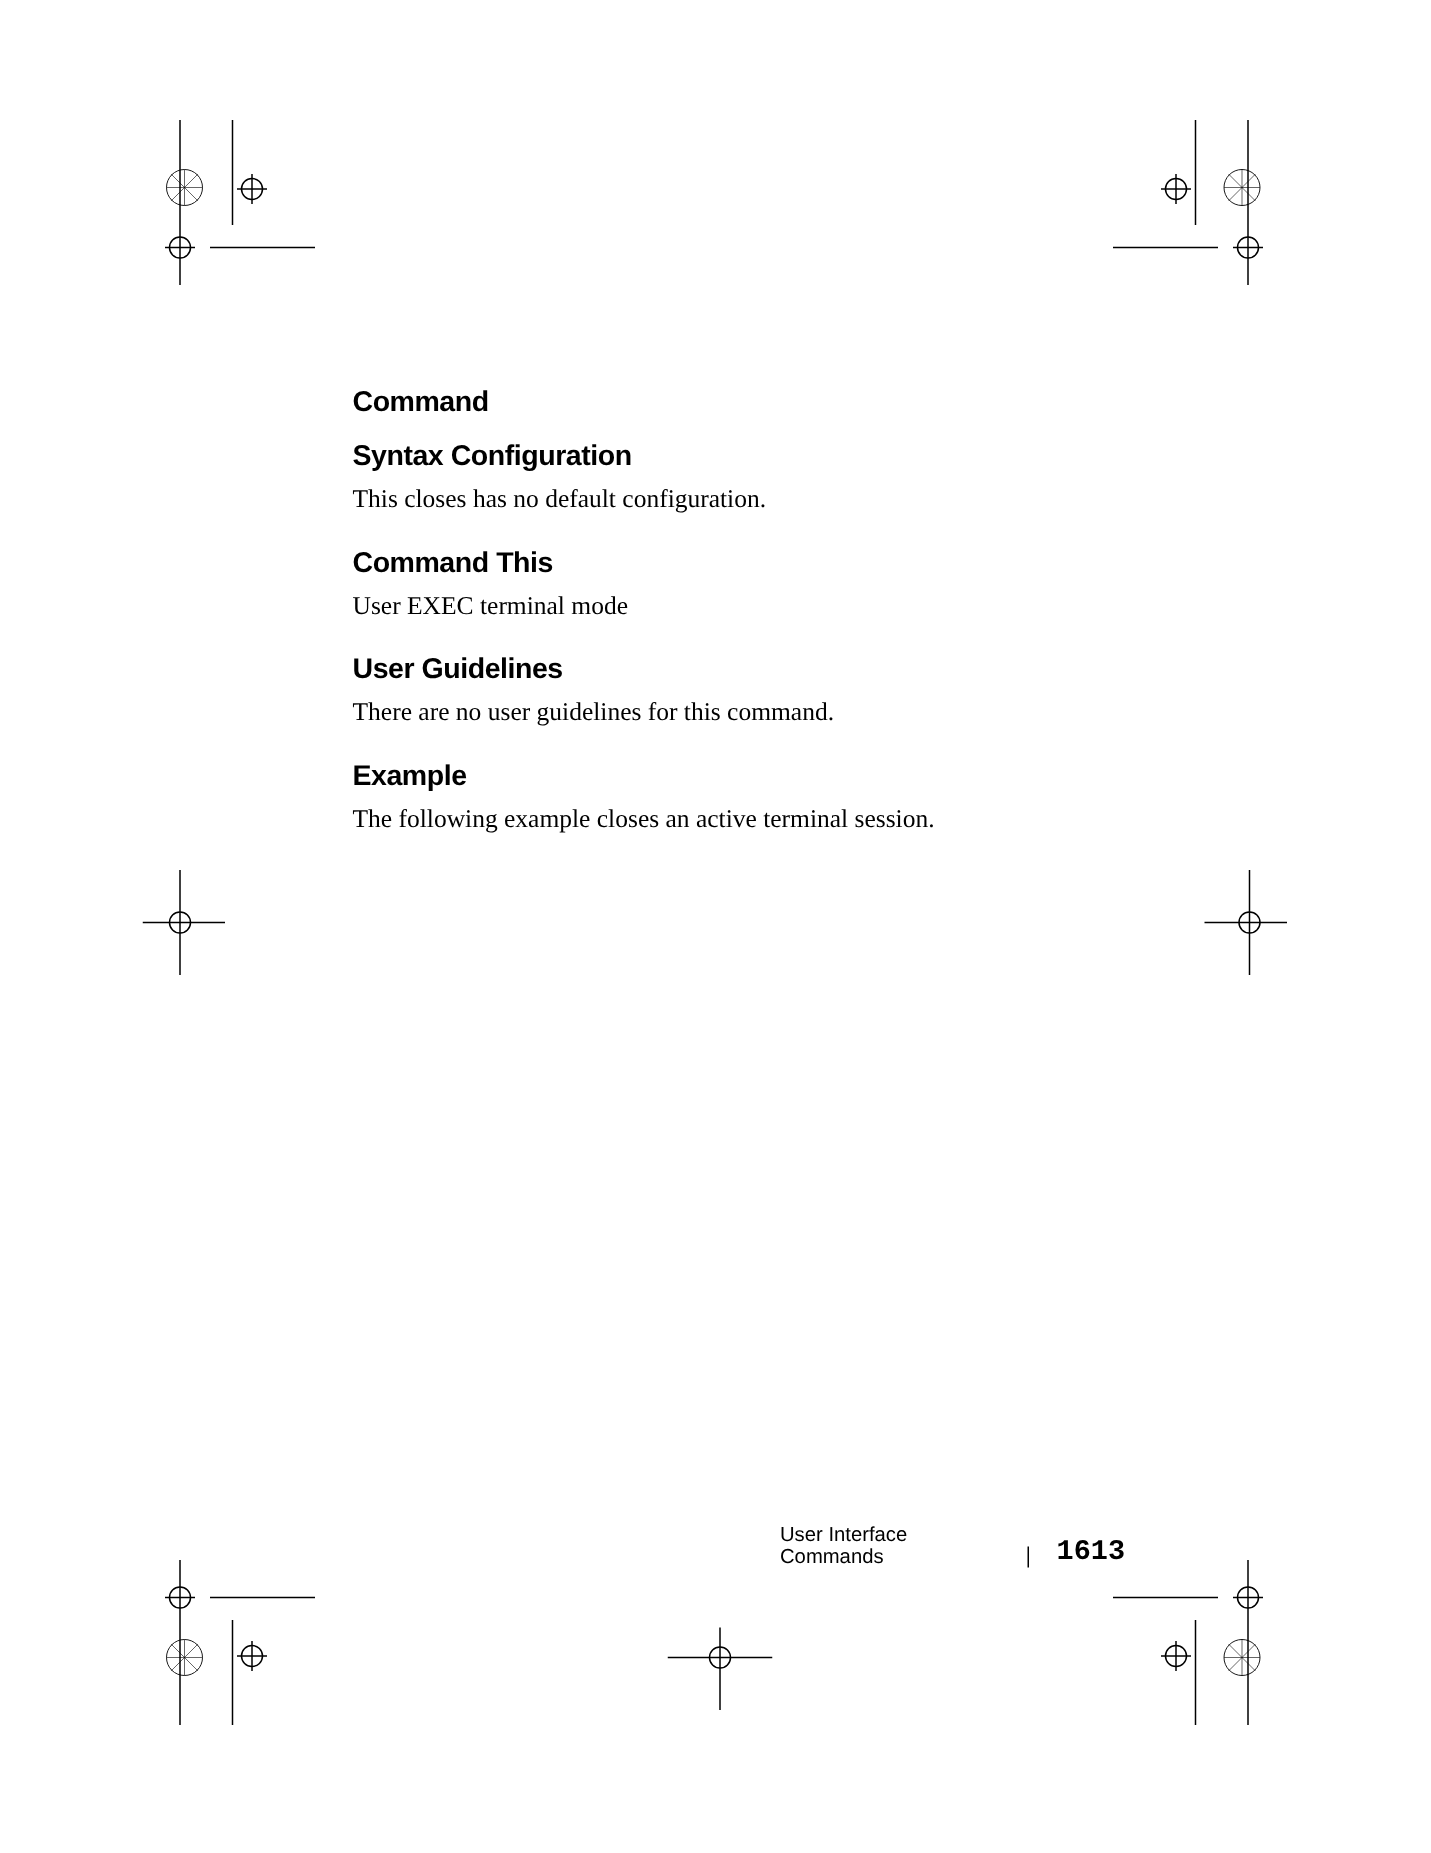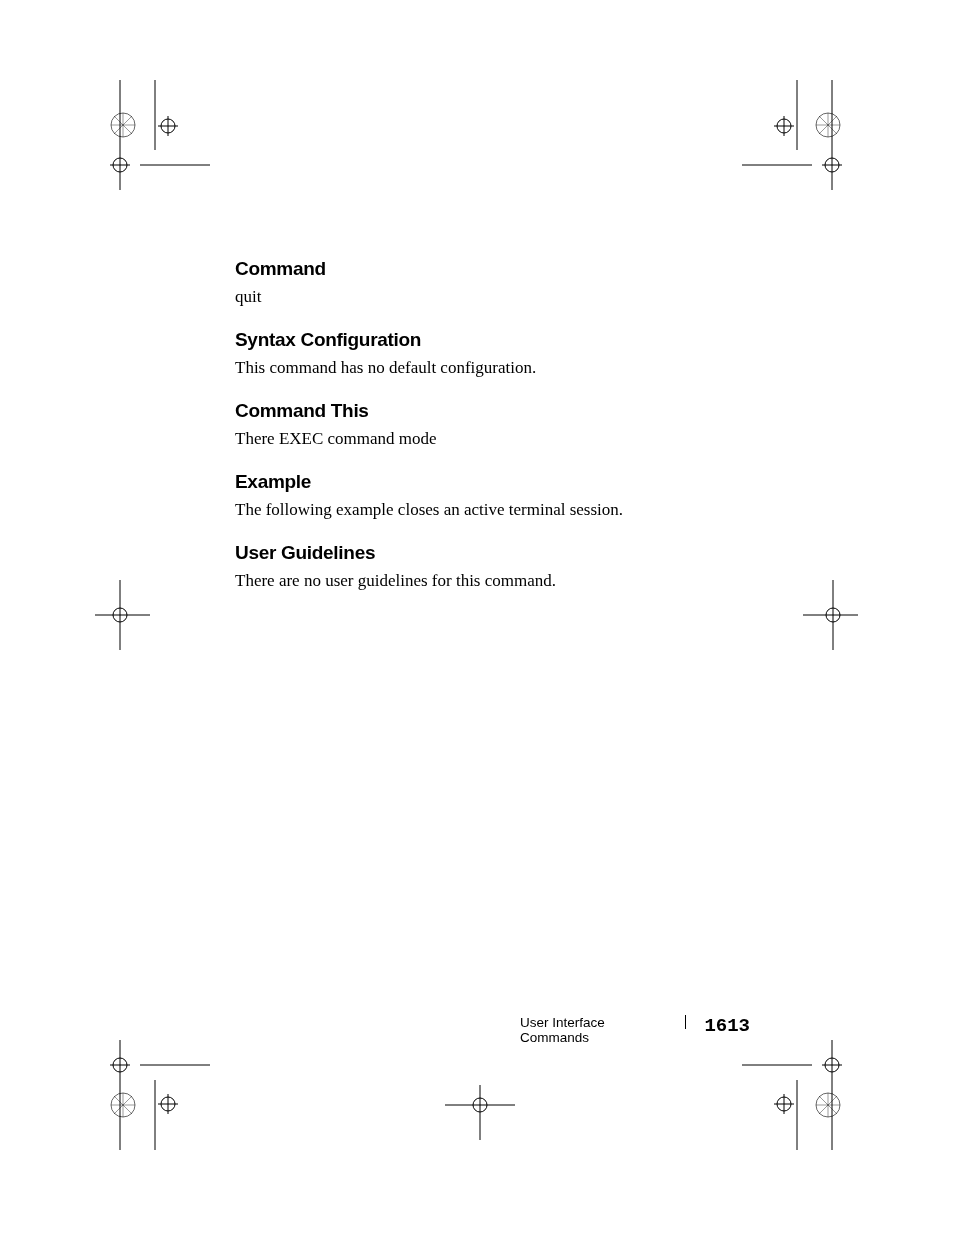--- a/index.html
+++ b/index.html
@@ -36,21 +36,21 @@
       margin-bottom: 14px;
     }
     .footer {
       position: absolute;
       left: 520px;
       top: 1015px;
       width: 230px;
       font-family: Arial, sans-serif;
       font-size: 13.5px;
       display: flex;
-      align-items: flex-start;
+      align-items: flex-end;
       gap: 18px;
     }
     .footer-title {
       font-family: Arial, sans-serif;
       font-size: 13.5px;
     }
     .footer-divider {
       width: 1px;
       height: 14px;
       background: #000;
@@ -71,37 +71,36 @@
       width: 26px;
       height: 26px;
     }
   </style>
 </head>
 <body>
 
 <div class="content">
   <div class="section">
     <div class="heading">Command</div>
-    <div class="body-text">quit</div>
   </div>
   <div class="section">
     <div class="heading">Syntax Configuration</div>
-    <div class="body-text">This command has no default configuration.</div>
+    <div class="body-text">This closes has no default configuration.</div>
   </div>
   <div class="section">
     <div class="heading">Command This</div>
-    <div class="body-text">There EXEC command mode</div>
+    <div class="body-text">User EXEC terminal mode</div>
+  </div>
+  <div class="section">
+    <div class="heading">User Guidelines</div>
+    <div class="body-text">There are no user guidelines for this command.</div>
   </div>
   <div class="section">
     <div class="heading">Example</div>
     <div class="body-text">The following example closes an active terminal session.</div>
-  </div>
-  <div class="section">
-    <div class="heading">User Guidelines</div>
-    <div class="body-text">There are no user guidelines for this command.</div>
   </div>
 </div>
 
 <div class="footer">
   <span class="footer-title">User Interface Commands</span>
   <span class="footer-divider"></span>
   <span class="footer-page">1613</span>
 </div>
 
 <div class="crop-mark" style="left:100px; top:80px;">

